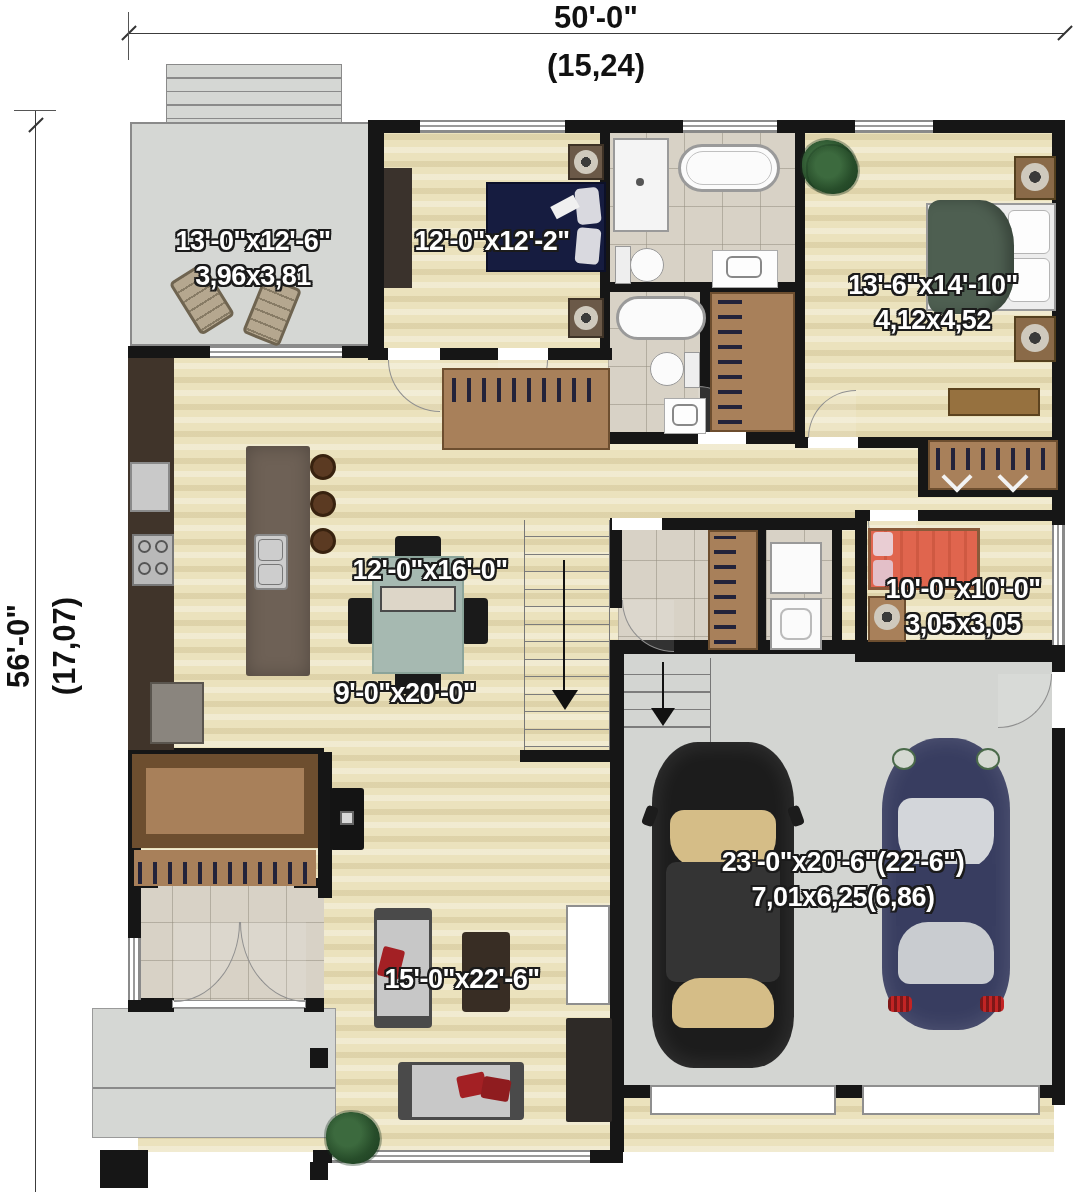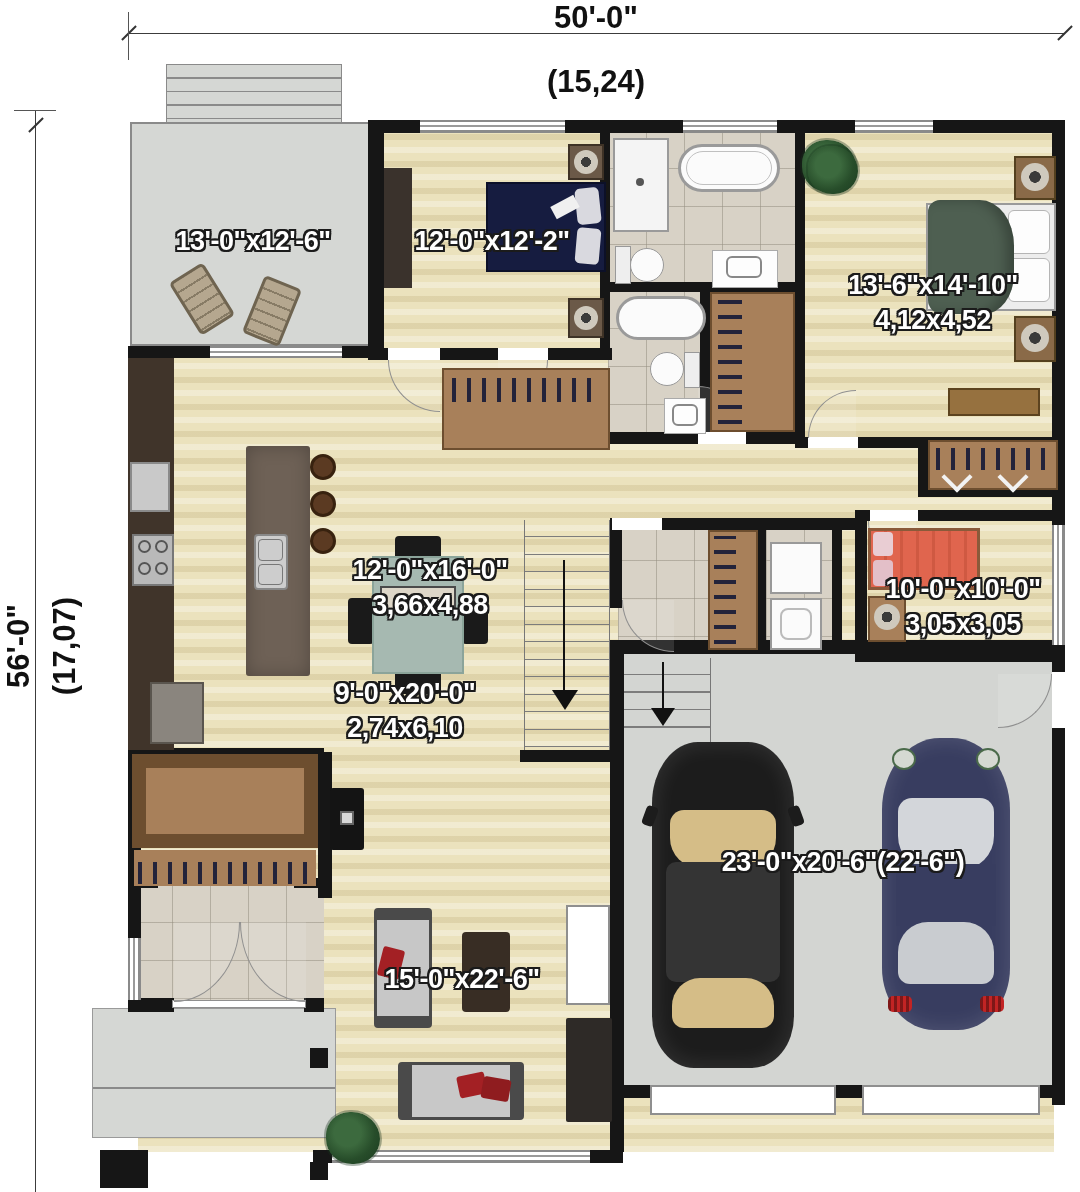--- a/index.html
+++ b/index.html
@@ -38,21 +38,21 @@
 </head>
 <body>
 
 <div id="canvas">
 
   <div class="dimtxt" style="left:396px;top:0;width:400px;">50'-0"</div>
   <div class="abs" style="left:128px;top:33px;width:937px;border-top:1.5px solid #3c3c3c;"></div>
   <div class="abs" style="left:119px;top:32px;width:20px;border-top:2px solid #333;transform:rotate(-45deg);"></div>
   <div class="abs" style="left:1055px;top:32px;width:20px;border-top:2px solid #333;transform:rotate(-45deg);"></div>
   <div class="abs" style="left:128px;top:12px;height:48px;border-left:1.2px solid #555;"></div>
-  <div class="dimtxt" style="left:396px;top:48px;width:400px;margin-top:16px;">(15,24)</div>
+  <div class="dimtxt" style="left:396px;top:48px;width:400px;">(15,24)</div>
 
   <div class="dimtxt" style="left:-66px;top:628px;width:170px;transform:rotate(-90deg);">56'-0"</div>
   <div class="dimtxt" style="left:-20px;top:628px;width:170px;transform:rotate(-90deg);">(17,07)</div>
   <div class="abs" style="left:35px;top:110px;height:1082px;border-left:1.5px solid #3c3c3c;"></div>
   <div class="abs" style="left:26px;top:124px;width:20px;border-top:2px solid #333;transform:rotate(-45deg);"></div>
   <div class="abs" style="left:14px;top:110px;width:42px;border-top:1.2px solid #555;"></div>
 
   <div class="abs wood" style="left:138px;top:130px;width:916px;height:1022px;"></div>
   <div class="abs conc" style="left:166px;top:64px;width:174px;height:58px;border:1.5px solid #8a8a8a;background-image:repeating-linear-gradient(180deg, rgba(0,0,0,0) 0 12px, #8a8a8a 12px 13.5px);"></div>
   <div class="abs conc" style="left:130px;top:122px;width:240px;height:224px;border:2px solid #8a8a8a;box-sizing:border-box;"></div>
@@ -248,40 +248,40 @@
   <div class="abs" style="left:898px;top:922px;width:96px;height:62px;background:#c9ccd0;border-radius:30px 30px 12px 12px;"></div>
   <div class="abs" style="left:888px;top:996px;width:24px;height:16px;background:#c22424;border-radius:5px;background-image:repeating-linear-gradient(90deg,rgba(0,0,0,.35) 0 3px,rgba(0,0,0,0) 3px 6px);"></div>
   <div class="abs" style="left:980px;top:996px;width:24px;height:16px;background:#c22424;border-radius:5px;background-image:repeating-linear-gradient(90deg,rgba(0,0,0,.35) 0 3px,rgba(0,0,0,0) 3px 6px);"></div>
 
   <div class="abs wall" style="left:100px;top:1150px;width:48px;height:38px;"></div>
   <div class="abs wall" style="left:310px;top:1048px;width:18px;height:20px;"></div>
   <div class="abs wall" style="left:310px;top:1162px;width:18px;height:18px;"></div>
 
   <div class="lbl" style="left:253px;top:224px;">
     <div>13'-0"x12'-6"</div>
+    <div>3,96x3,81</div>
   </div>
   <div class="lbl" style="left:492px;top:224px;">
     <div>12'-0"x12'-2"</div>
   </div>
   <div class="lbl" style="left:933px;top:268px;">
     <div>13'-6"x14'-10"</div>
     <div>4,12x4,52</div>
   </div>
   <div class="lbl" style="left:430px;top:553px;">
     <div>12'-0"x16'-0"</div>
-    <div>3,66x4,88</div>
   </div>
   <div class="lbl" style="left:405px;top:676px;">
     <div>9'-0"x20'-0"</div>
-    <div>2,74x6,10</div>
   </div>
   <div class="lbl" style="left:963px;top:572px;">
     <div>10'-0"x10'-0"</div>
     <div>3,05x3,05</div>
   </div>
   <div class="lbl" style="left:843px;top:845px;">
     <div>23'-0"x20'-6"(22'-6")</div>
+    <div>7,01x6,25(6,86)</div>
   </div>
   <div class="lbl" style="left:462px;top:962px;">
     <div>15'-0"x22'-6"</div>
   </div>
 
 </div>
 
 </body></html>

